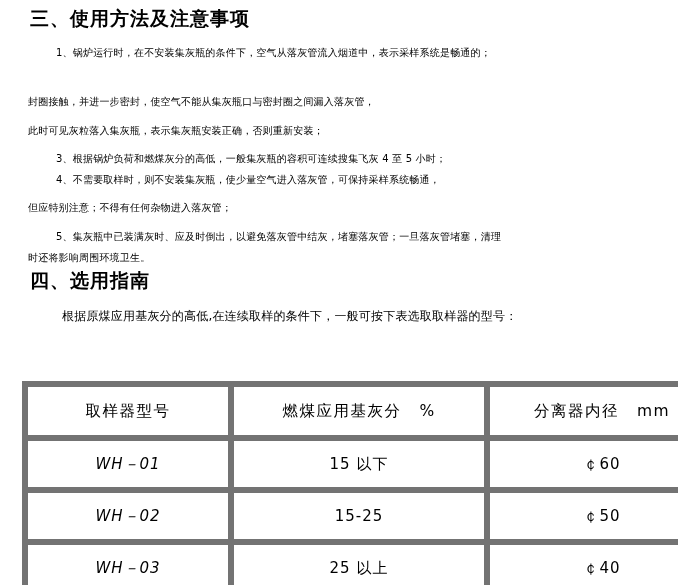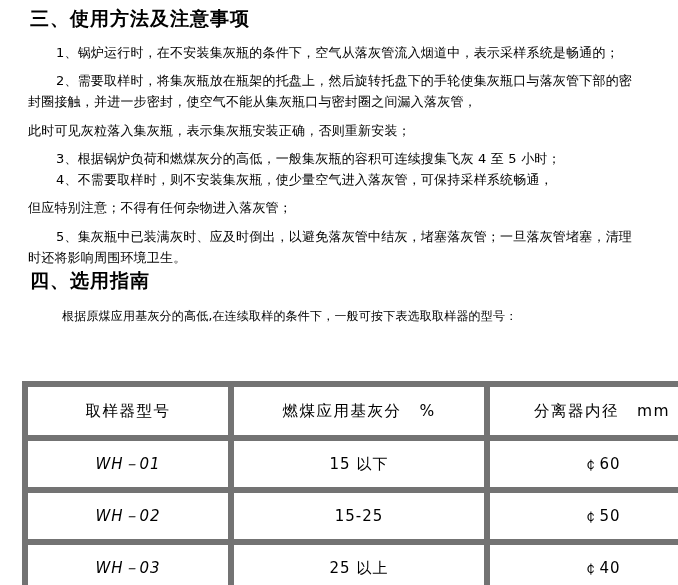--- a/index.html
+++ b/index.html
@@ -37,21 +37,21 @@
     top: 6px;
     left: 4px;
   }
   .heading-2 {
     position: absolute;
     top: 268px;
     left: 4px;
   }
   .para {
     position: absolute;
-    font-size: 13px;
+    font-size: 10px;
     line-height: 21px;
     letter-spacing: 0.2px;
     left: 8px;
     right: 20px;
     text-align: justify;
   }
   .indent {
     text-indent: 28px;
   }
   .noindent {
@@ -116,21 +116,20 @@
   }
 </style>
 </head>
 <body>
 
 <div class="page">
 
   <h2 class="section-heading heading-1">三、使用方法及注意事项</h2>
 
   <div class="para indent p1">1、锅炉运行时，在不安装集灰瓶的条件下，空气从落灰管流入烟道中，表示采样系统是畅通的；</div>
-  <div class="para indent p2">2、需要取样时，将集灰瓶放在瓶架的托盘上，然后旋转托盘下的手轮使集灰瓶口与落灰管下部的密</div>
   <div class="para noindent p2c">此时可见灰粒落入集灰瓶，表示集灰瓶安装正确，否则重新安装；</div>
   <div class="para noindent p2b">封圈接触，并进一步密封，使空气不能从集灰瓶口与密封圈之间漏入落灰管，</div>
   <div class="para indent p3">3、根据锅炉负荷和燃煤灰分的高低，一般集灰瓶的容积可连续搜集飞灰 4 至 5 小时；</div>
   <div class="para indent p3b">4、不需要取样时，则不安装集灰瓶，使少量空气进入落灰管，可保持采样系统畅通，</div>
   <div class="para noindent p3c">但应特别注意；不得有任何杂物进入落灰管；</div>
   <div class="para indent p4">5、集灰瓶中已装满灰时、应及时倒出，以避免落灰管中结灰，堵塞落灰管；一旦落灰管堵塞，清理</div>
   <div class="para noindent p4b">时还将影响周围环境卫生。</div>
 
   <h2 class="section-heading heading-2">四、选用指南</h2>
 

